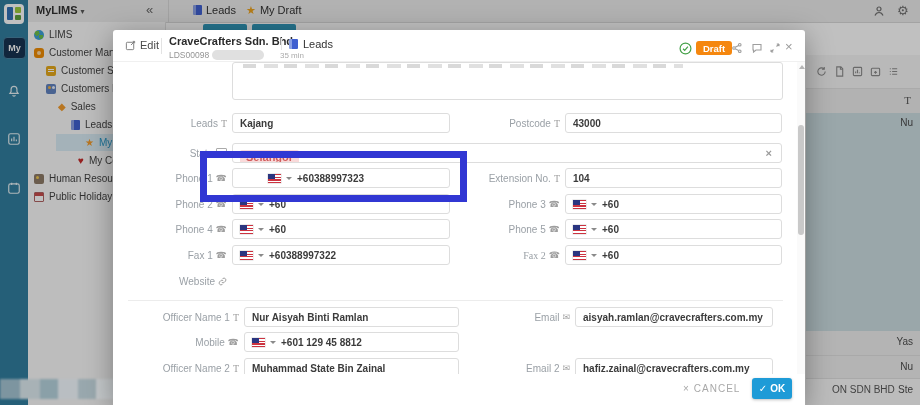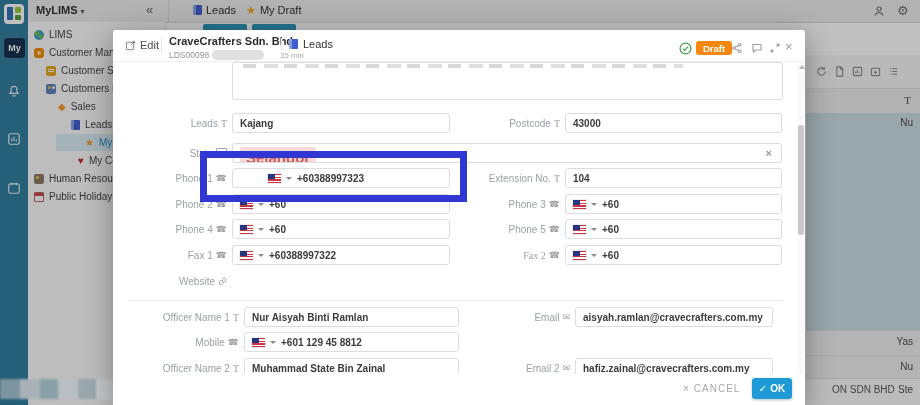--- a/index.html
+++ b/index.html
@@ -76,21 +76,21 @@
   .lbl{position:absolute;height:20px;display:flex;justify-content:flex-end;align-items:center;gap:3px;font-size:10px;color:#9aa0a6;white-space:nowrap;}
   .inp{position:absolute;height:20px;border:1px solid #ddd;border-radius:3px;background:#fff;box-sizing:border-box;
     display:flex;align-items:center;padding:0 7px;font-size:10px;color:#3b3b3b;white-space:nowrap;overflow:hidden;font-weight:bold;}
   .ic-t{font-family:"Liberation Serif","DejaVu Serif",serif;font-size:10px;color:#9e9e9e;}
   .ic-glyph{font-size:9px;color:#9e9e9e;}
   .selbox{display:inline-block;width:9px;height:8px;border:1px solid #aaa;border-radius:1px;position:relative;}
   .selbox::after{content:"";position:absolute;left:1px;top:2px;width:5px;height:1px;background:#aaa;box-shadow:0 2px 0 #aaa;}
   .flag{width:13px;height:9px;position:relative;flex:0 0 13px;background:repeating-linear-gradient(180deg,#cc3340 0 1.3px,#fff 1.3px 2.6px);box-shadow:0 0 0 0.5px #d8d8d8;}
   .flag::after{content:"";position:absolute;left:0;top:0;width:6.5px;height:5px;background:#2a3580;}
   .dcaret{width:0;height:0;border-left:3px solid transparent;border-right:3px solid transparent;border-top:3.5px solid #8a8a8a;margin:0 5px;}
-  .tag{background:#f9dada;color:#d05c5c;border-radius:2px;padding:1.5px 6px;font-size:15px;margin-top:8px;}
+  .tag{background:#f9dada;color:#d05c5c;border-radius:2px;padding:1.5px 6px;font-size:11px;margin-top:8px;}
   .clearx{position:absolute;right:9px;top:3px;color:#9a9a9a;font-size:11px;}
   .fdiv{position:absolute;left:15px;top:270px;width:655px;height:1px;background:#ececec;}
   .txtarea{position:absolute;left:119px;top:32px;width:551px;height:38px;border:1px solid #ddd;border-radius:3px;box-sizing:border-box;overflow:hidden;}
   .cutline{position:absolute;left:10px;top:1px;width:440px;height:4px;opacity:.7;filter:blur(.5px);
     background:repeating-linear-gradient(90deg,#c9c9c9 0 13px,transparent 13px 21px,#d4d4d4 21px 35px,transparent 35px 41px);}
   
   .sbtrack{position:absolute;left:684px;top:32px;width:8px;height:341px;background:#fafafa;}
   .sbthumb{position:absolute;left:685px;top:95px;width:6px;height:110px;background:#c9c9c9;border-radius:3px;}
   .sbarr{position:absolute;left:686px;width:0;height:0;border-left:3px solid transparent;border-right:3px solid transparent;}
   .sbarr.up{top:35px;border-bottom:4px solid #b5b5b5;}

